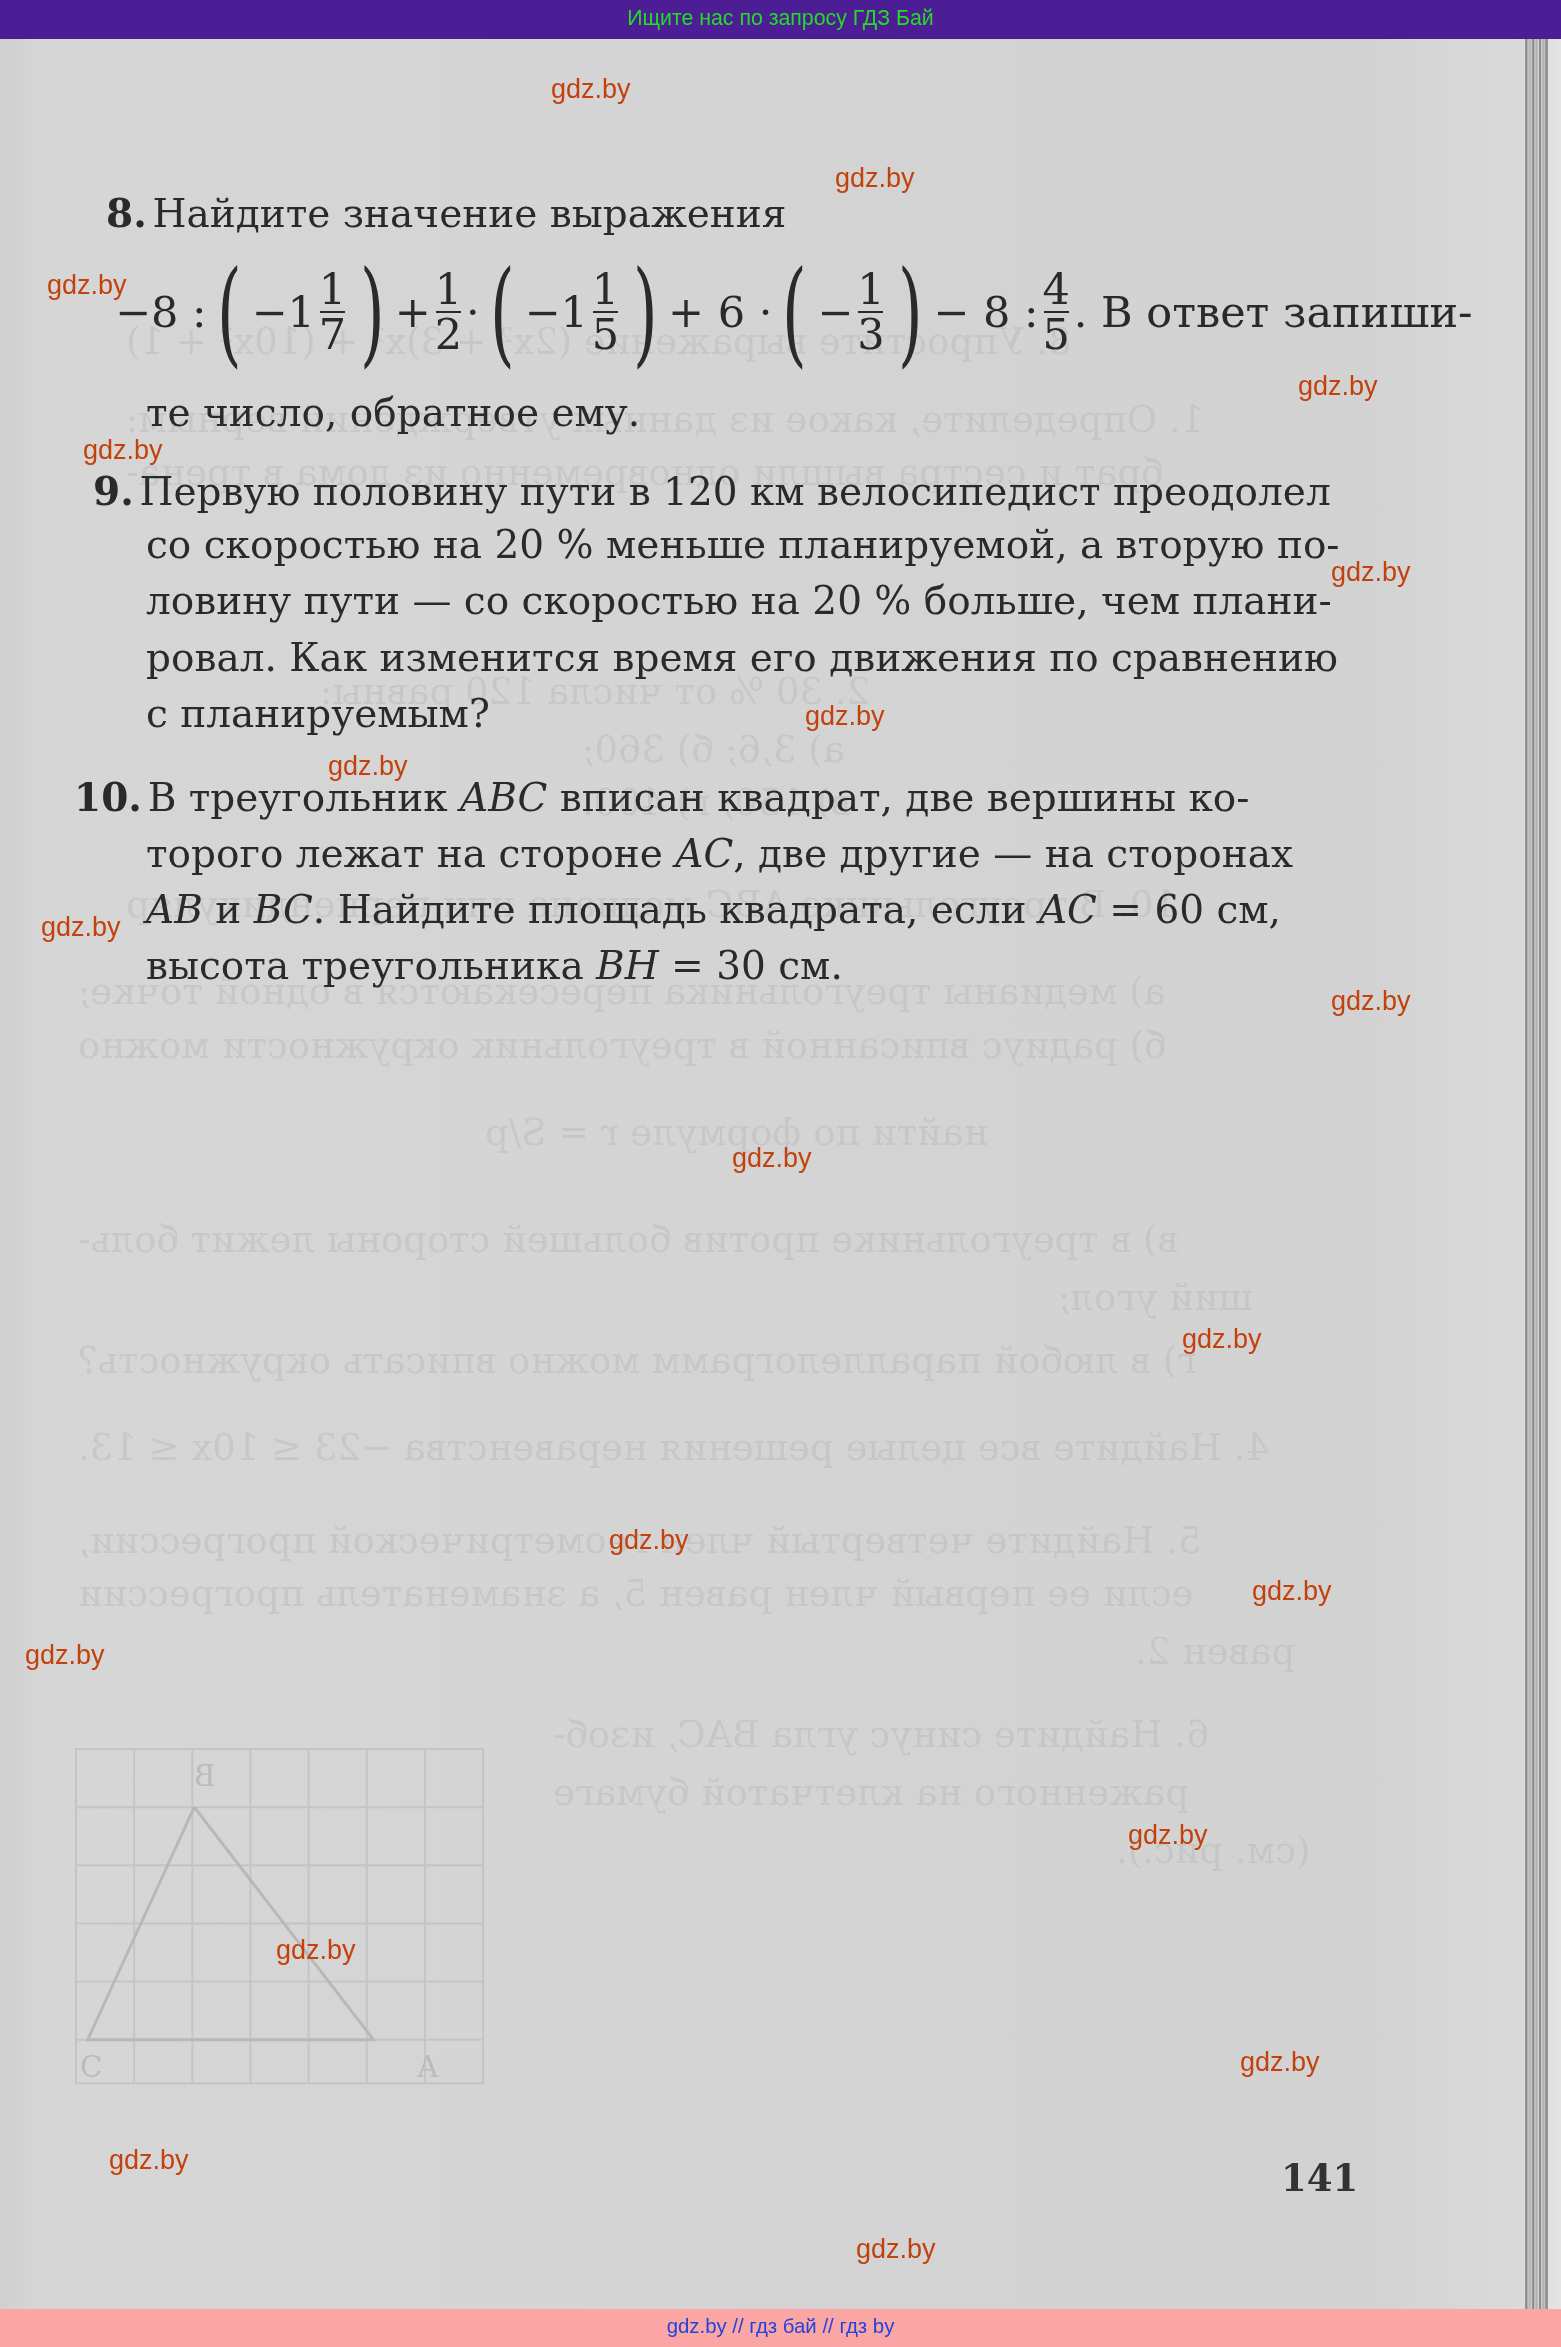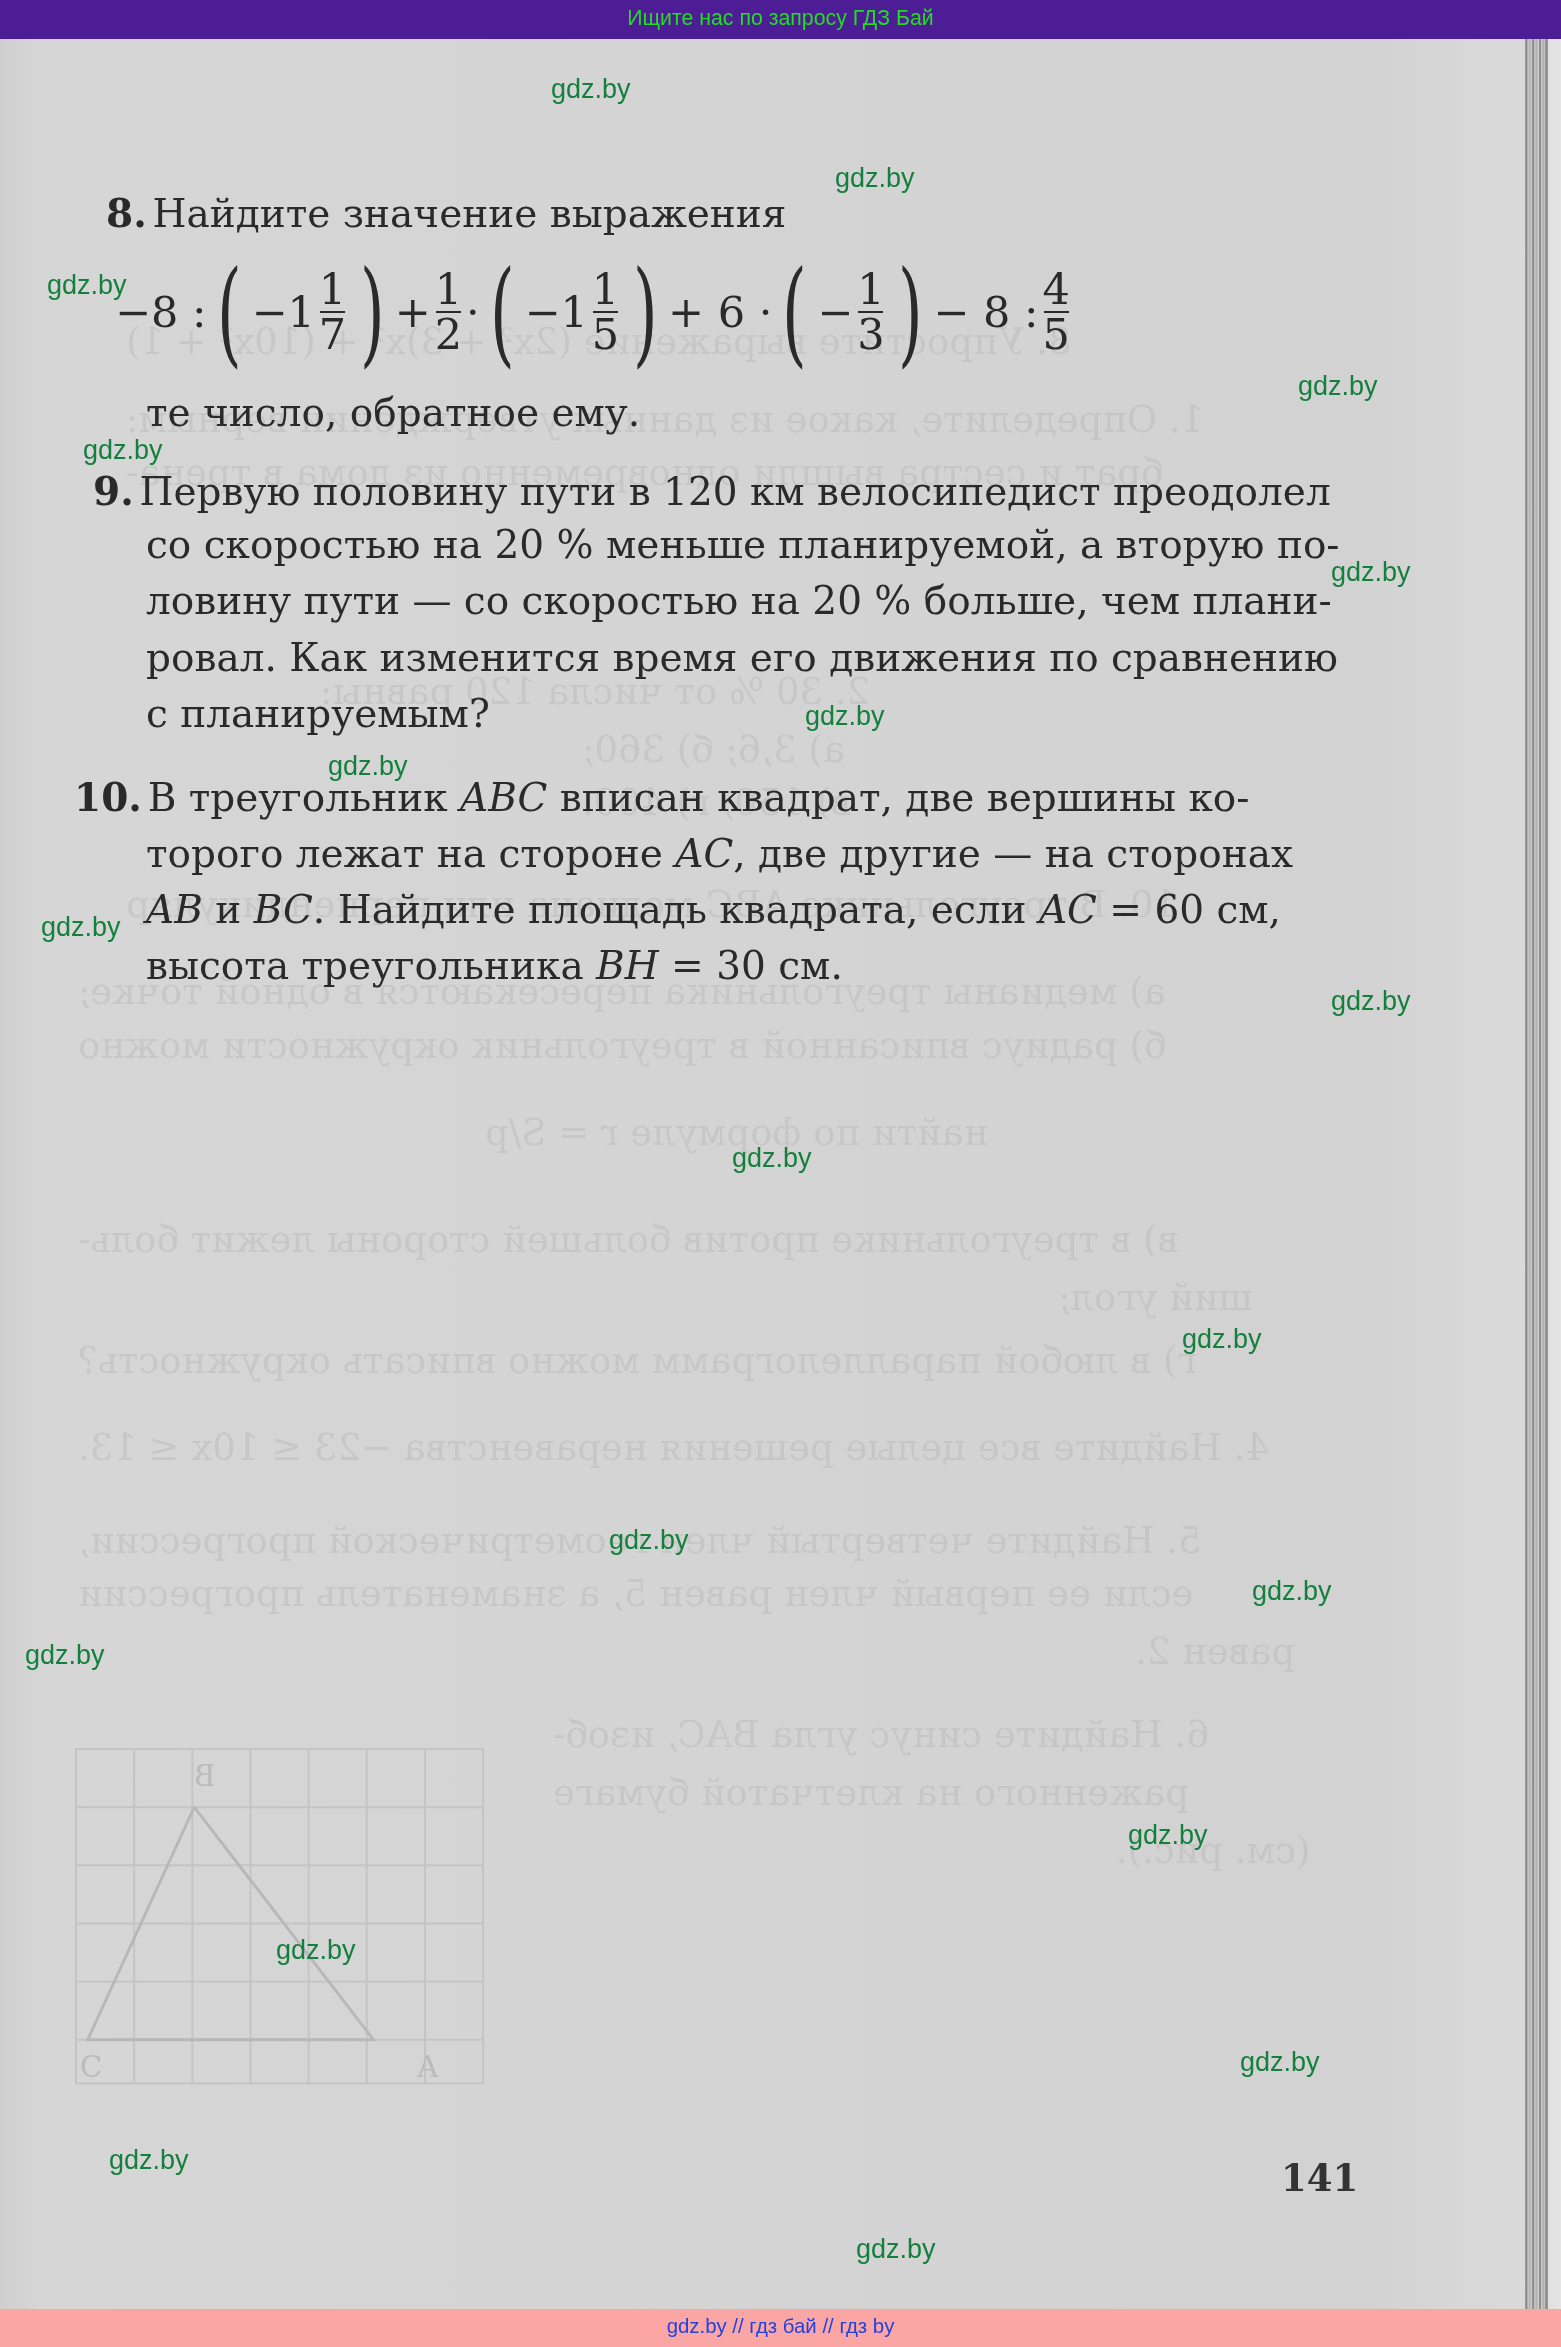--- a/index.html
+++ b/index.html
@@ -5,21 +5,21 @@
   html,body{margin:0;padding:0;}
   body{width:1561px;height:2347px;position:relative;background:#ffffff;overflow:hidden;font-family:"DejaVu Serif",serif;}
   .top-banner{position:absolute;left:0;top:0;width:1561px;height:39px;background:#4c1d95;text-align:center;}
   .top-banner span{color:#22dd22;font-family:"Liberation Sans",sans-serif;font-size:21.3px;line-height:37px;}
   .page{position:absolute;left:0;top:39px;width:1561px;height:2271px;
     background:linear-gradient(90deg,#cfcfcf 0px,#d6d6d6 39px,#d4d4d4 679px,#d2d2d2 1359px,#dadada 1523px,#e4e4e4 1561px);}
   .page-edge{position:absolute;top:39px;left:1525px;width:23px;height:2271px;
     background:repeating-linear-gradient(90deg,#9a9a9a 0px,#8a8a8a 1.9px,#c9c9c9 2.9px,#b0b0b0 4.9px,#d0d0d0 6.8px);}
   .bottom-banner{position:absolute;left:0;top:2309px;width:1561px;height:38px;background:#fca5a5;text-align:center;}
   .bottom-banner span{color:#2244dd;font-family:"Liberation Sans",sans-serif;font-size:20.4px;line-height:35px;}
-  .wm{position:absolute;font-family:"Liberation Sans",sans-serif;font-size:27px;color:#15803d;}
+  .wm{position:absolute;font-family:"Liberation Sans",sans-serif;font-size:27px;color:#c2410c;}
   .bleed{position:absolute;color:#bdbdbd;font-size:37px;transform:scaleX(-1);white-space:nowrap;opacity:.55;}
   .num{display:inline-block;font-weight:bold;margin-right:5.8px;}
   .line{position:absolute;white-space:nowrap;font-size:39px;color:#2a2a2a;}
   .it{font-style:italic;text-align:right;}
   .formula{position:absolute;left:115px;top:254px;height:116px;display:flex;align-items:center;font-size:43px;color:#2a2a2a;white-space:nowrap;}
   .frac{display:inline-flex;flex-direction:column;align-items:center;margin:0 3.9px;vertical-align:middle;}
   .frac .n{line-height:43px;}
   .frac .bar{width:25px;height:2.9px;background:#2a2a2a;}
   .frac .d{line-height:43px;}
   .paren{font-size:115px;font-weight:200;line-height:97px;transform:scaleX(.55);display:inline-block;}
@@ -117,20 +117,21 @@
       <span class="bar"></span>
       <span class="d">3</span>
     </span>
   <span class="paren">)</span>
   <span>− 8 :</span>
   <span class="frac">
       <span class="n">4</span>
       <span class="bar"></span>
       <span class="d">5</span>
     </span>
+  <span>. В ответ запиши-</span>
 </div>
 
 <div class="line" style="left:146px;top:390px;">те число, обратное ему.</div>
 
 <div class="line" style="left:93px;top:468px;">
   <span class="num">9.</span><span>Первую половину пути в 120 км велосипедист преодолел</span>
 </div>
 <div class="line" style="left:146px;top:522px;">со скоростью на 20 % меньше планируемой, а вторую по-</div>
 <div class="line" style="left:146px;top:578px;">ловину пути — со скоростью на 20 % больше, чем плани-</div>
 <div class="line" style="left:146px;top:635px;">ровал. Как изменится время его движения по сравнению</div>

